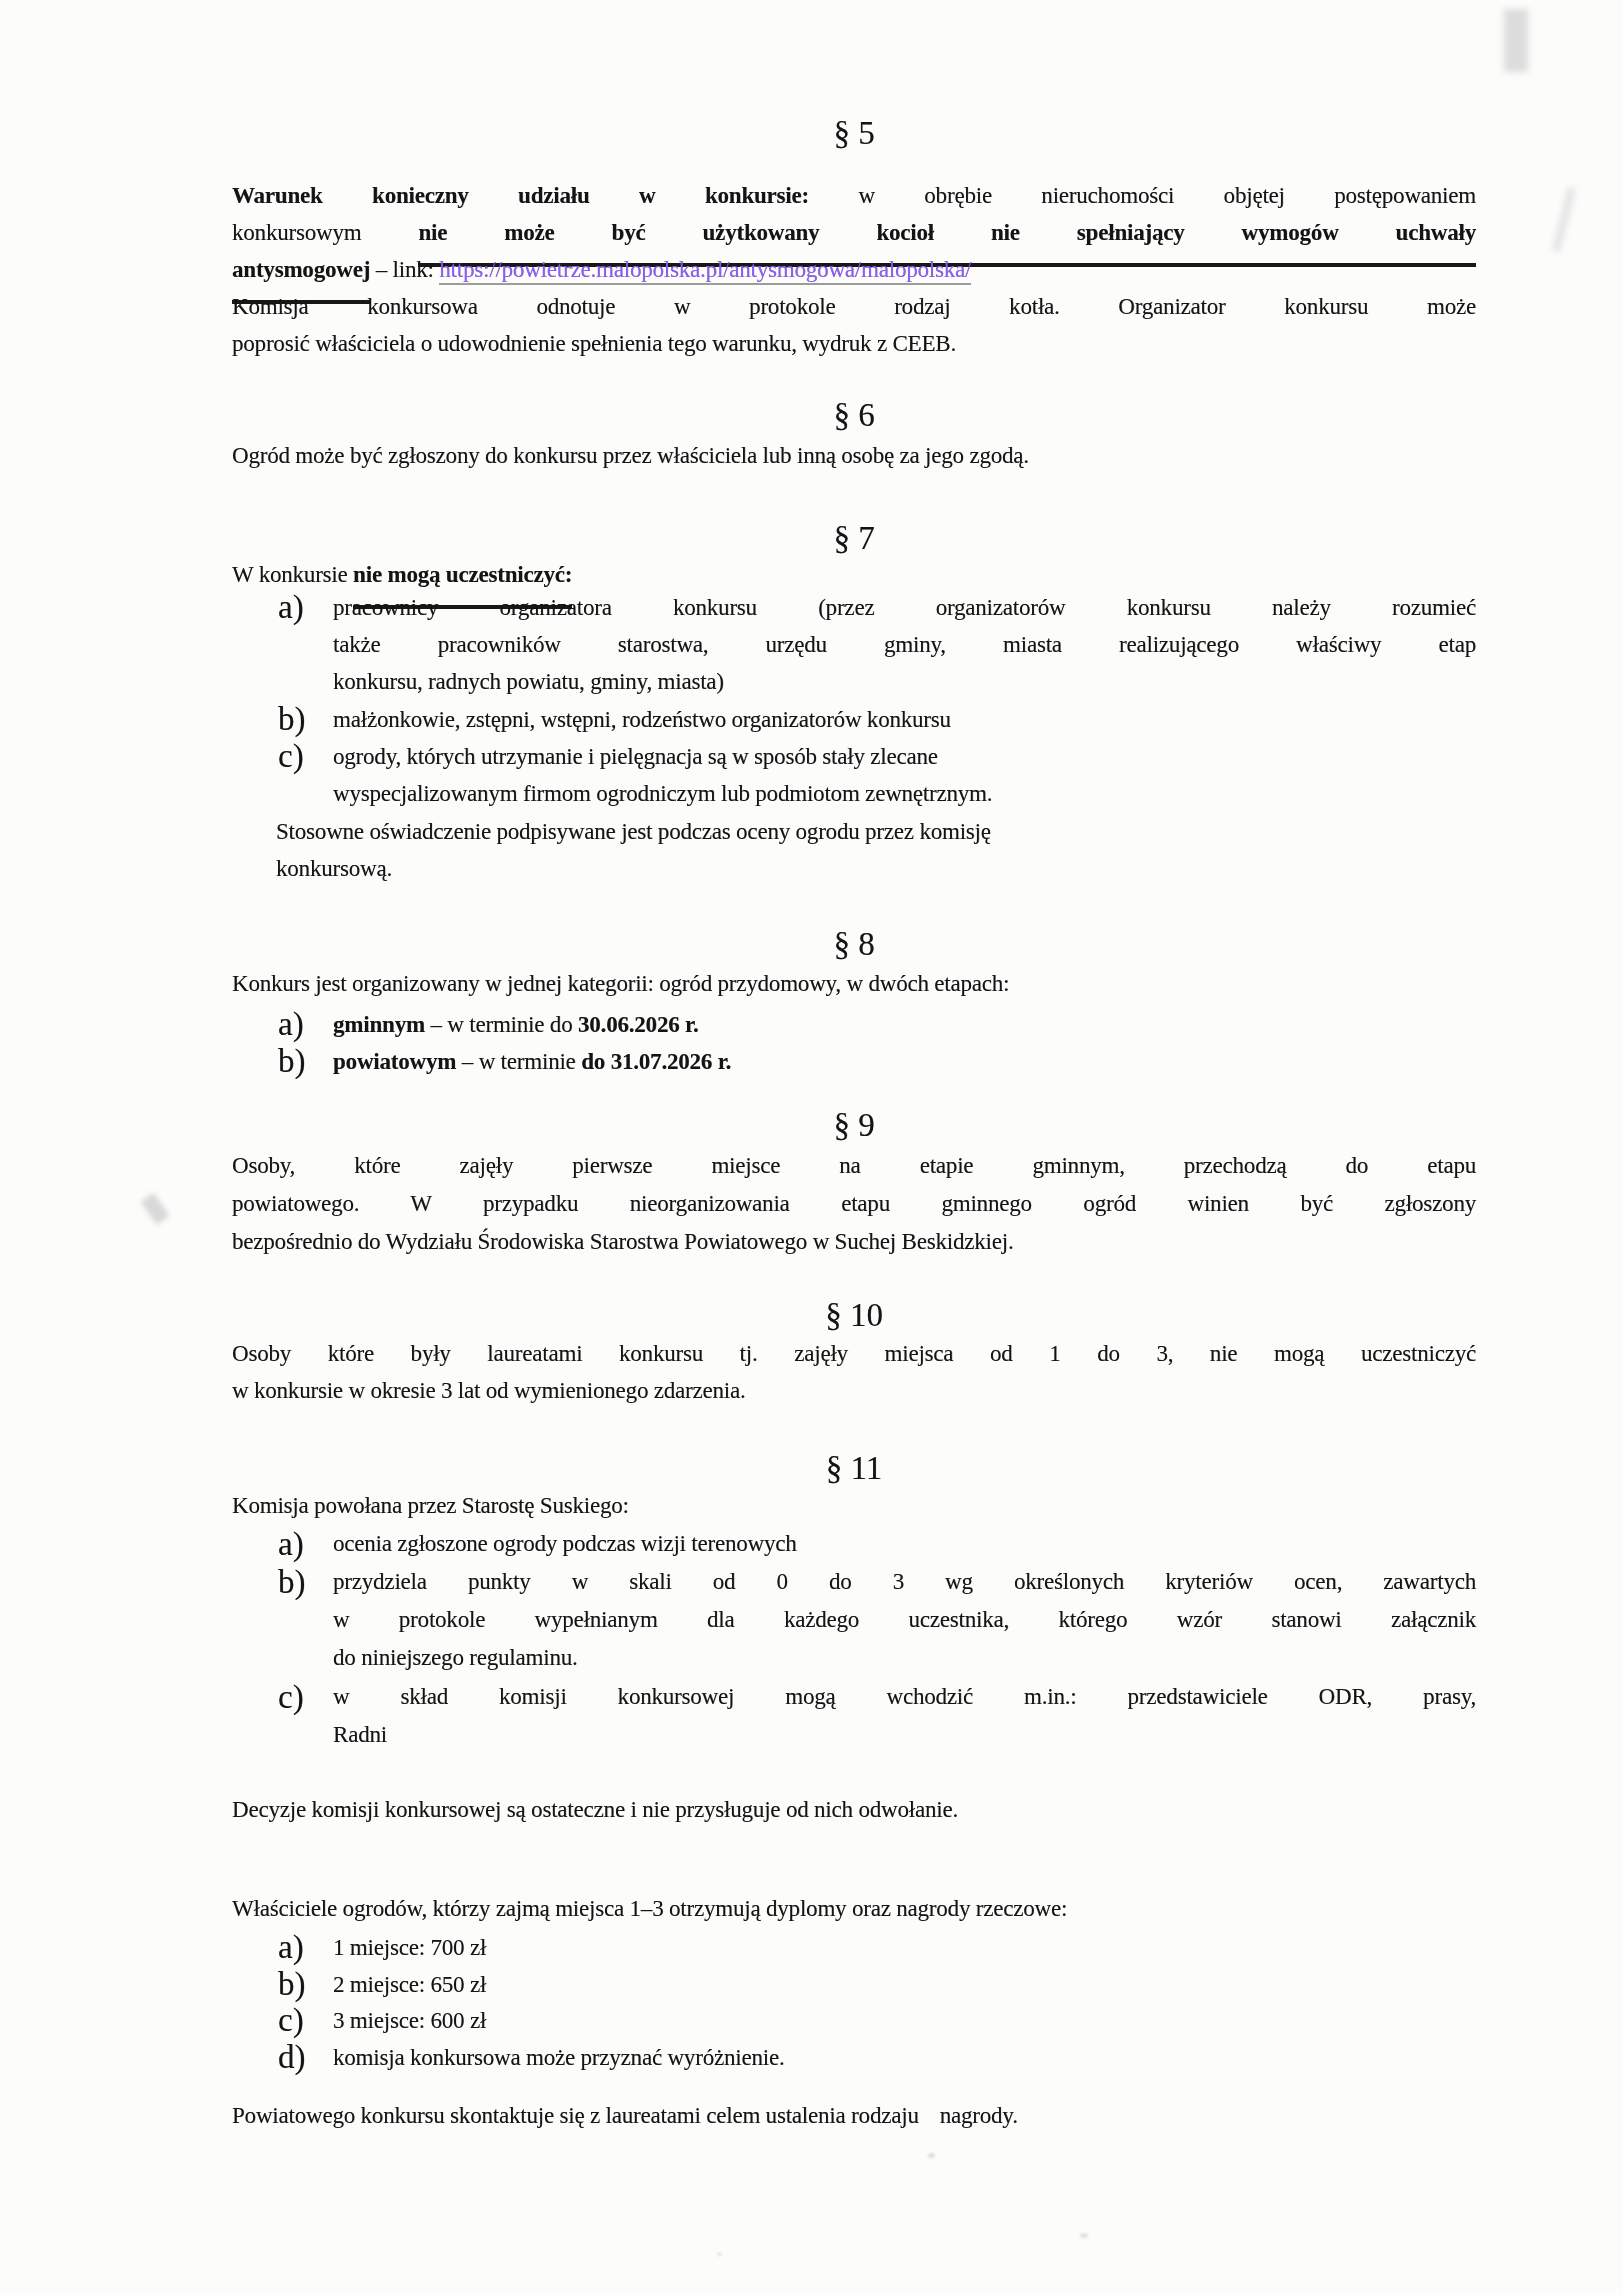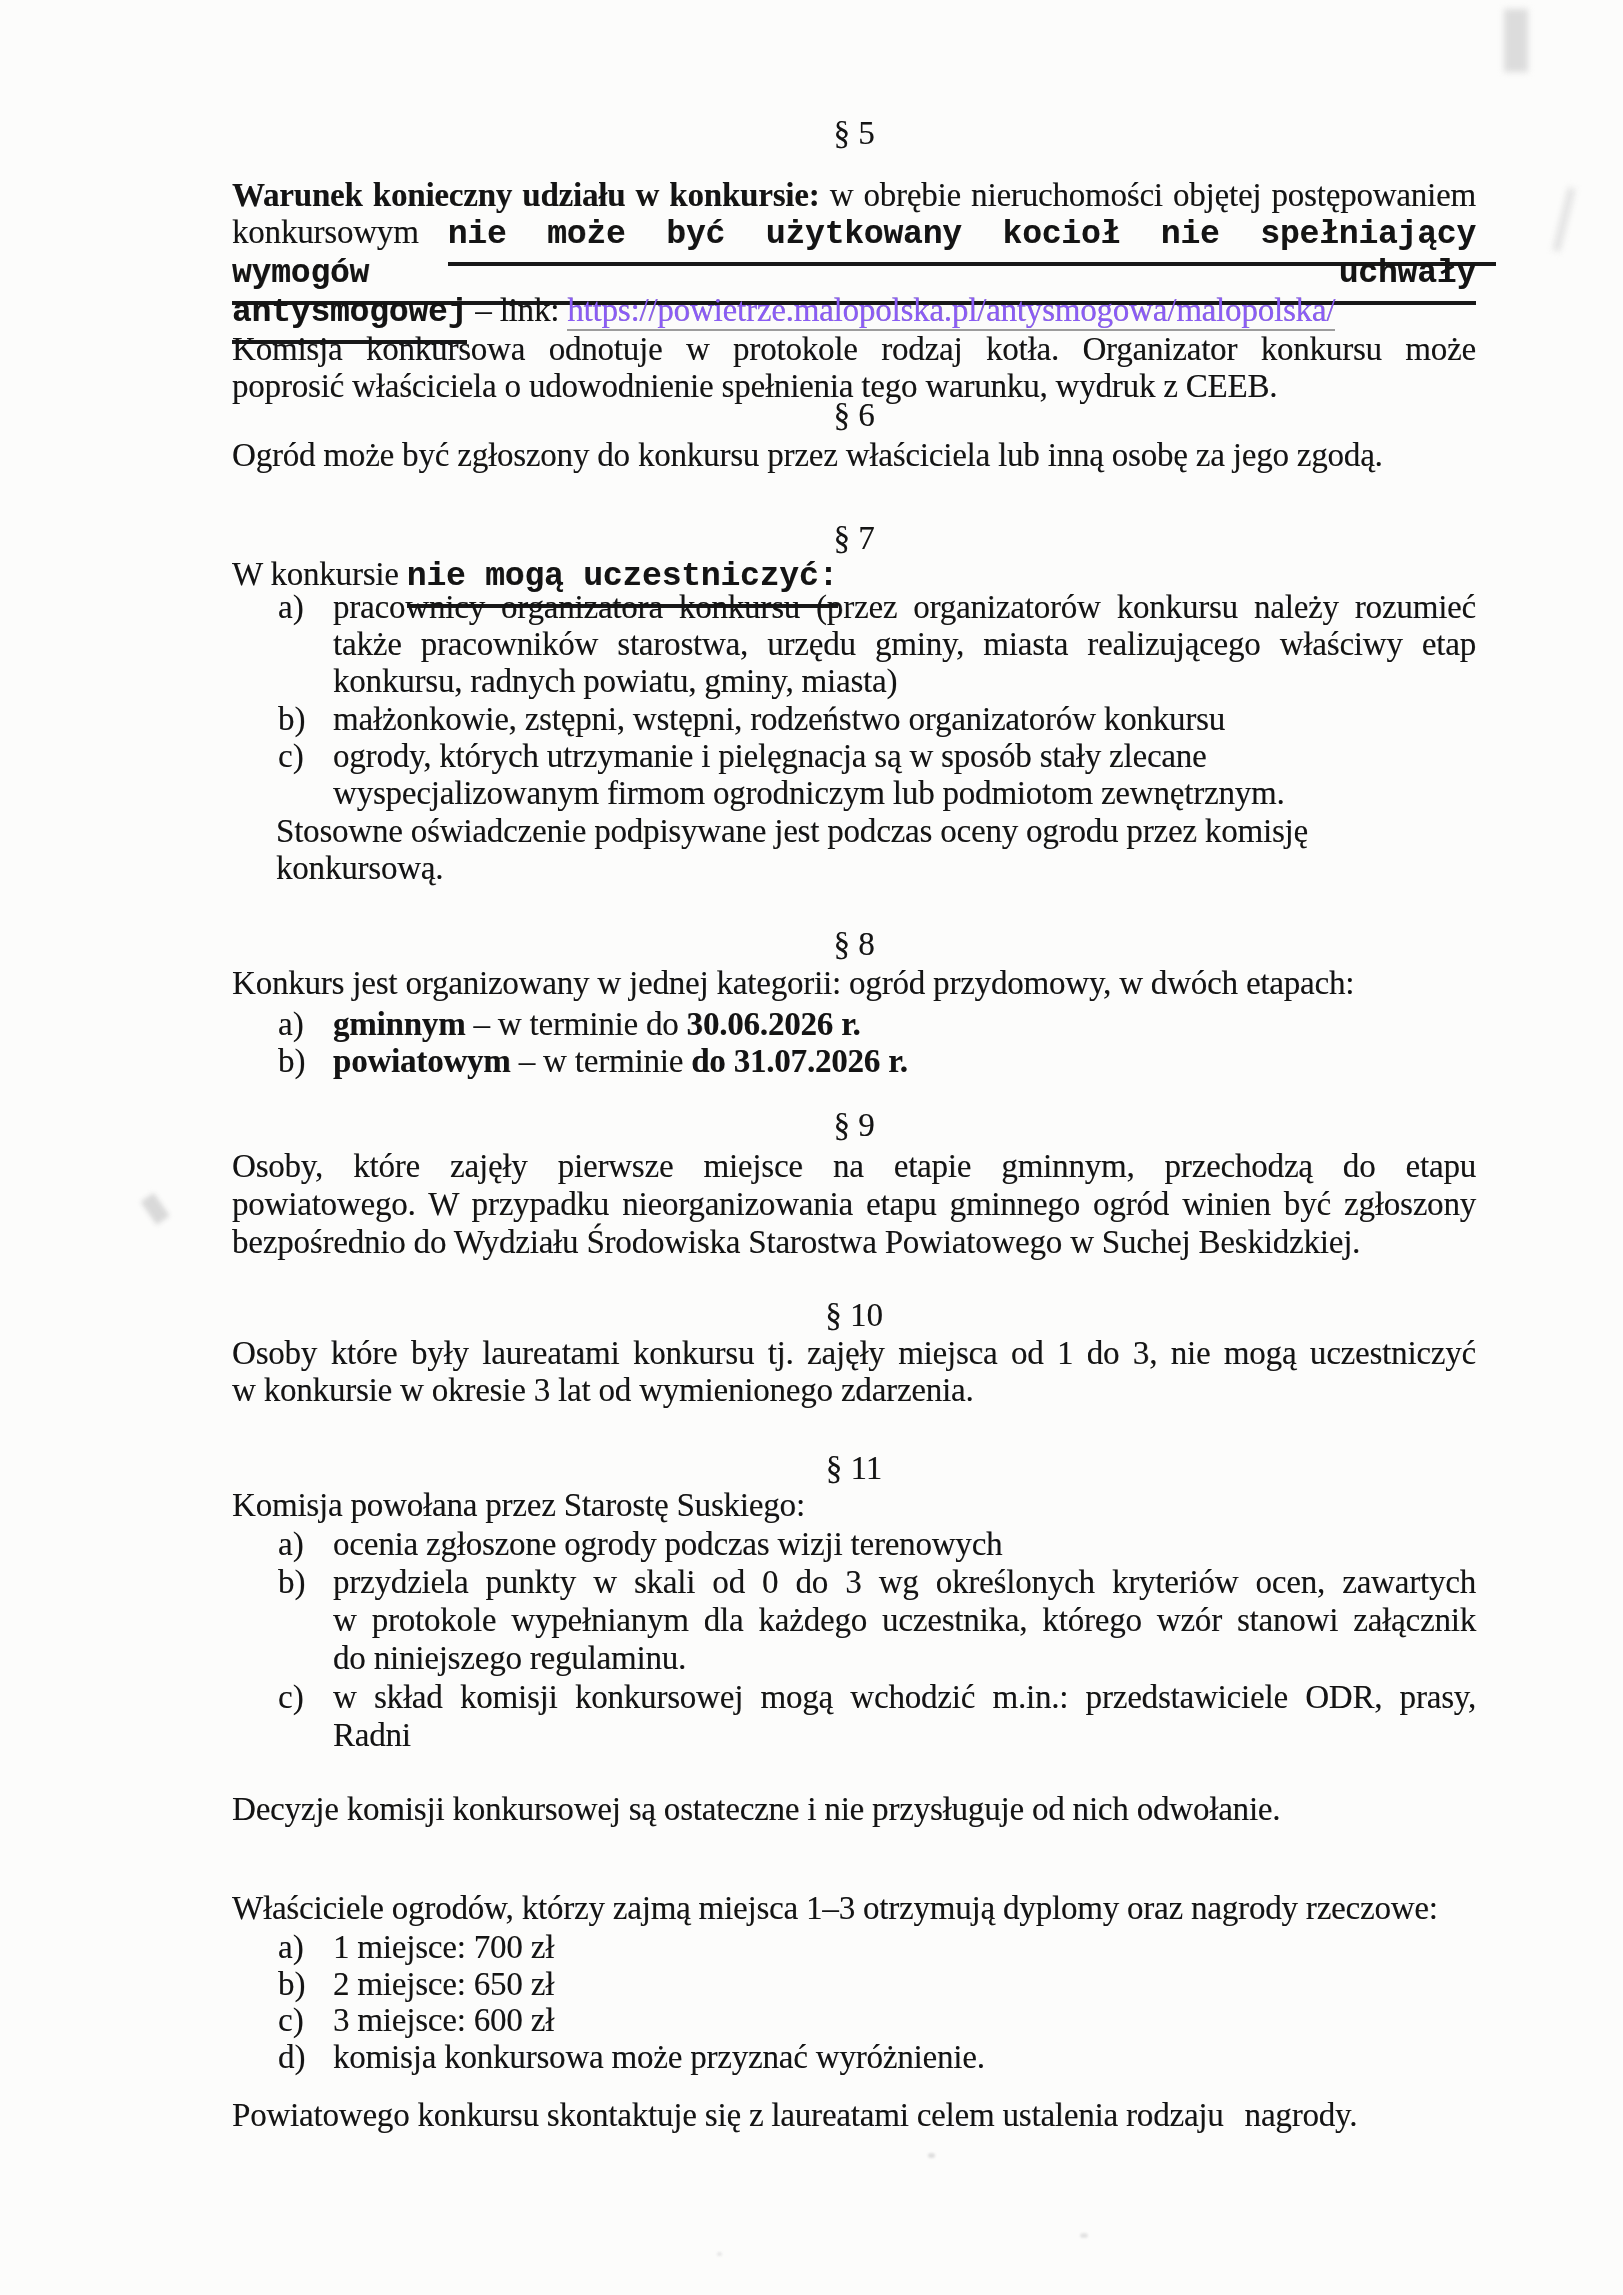--- a/index.html
+++ b/index.html
@@ -12,29 +12,28 @@
     overflow: hidden;
   }
   .page { position: absolute; inset: 0; }
   .col {
     position: absolute; left: 232px; top: 0;
     width: 1244px; height: 100%;
     text-shadow: 0.3px 0.3px 0.5px rgba(10,10,10,0.38);
   }
   .block { position: absolute; left: 0; width: 100%; }
   .heading { text-align: center; font-size: 33px; line-height: 37px; }
-  .ln, .jln { font-size: 33px; line-height: 37px; letter-spacing: -0.2px; white-space: pre-wrap; }
+  .ln, .jln { font-size: 23px; line-height: 37px; letter-spacing: -0.2px; white-space: pre-wrap; }
   .jln { text-align: justify; text-align-last: justify; }
   .lh58 .ln, .lh58 .jln, .ln.lh58, .jln.lh58 { line-height: 38px; }
   .b { font-weight: 700; }
   .bu {
     font-weight: 700;
     border-bottom: 4.6px solid #181818;
-    padding-bottom: 9px;
-    font-family: Liberation Mono, monospace;
+    padding-bottom: 18px;
   }
   .url {
     color: #8b5cf6;
     border-bottom: 2px solid #9c9c9c;
     padding-bottom: 1.3px;
   }
   .li { position: absolute; left: 0; width: 100%; }
   .li .mk { position: absolute; left: 46px; font-size: 33px; line-height: 37px; }
   .li.lh58 .mk { line-height: 38px; }
   .li .li-body { margin-left: 101px; }

